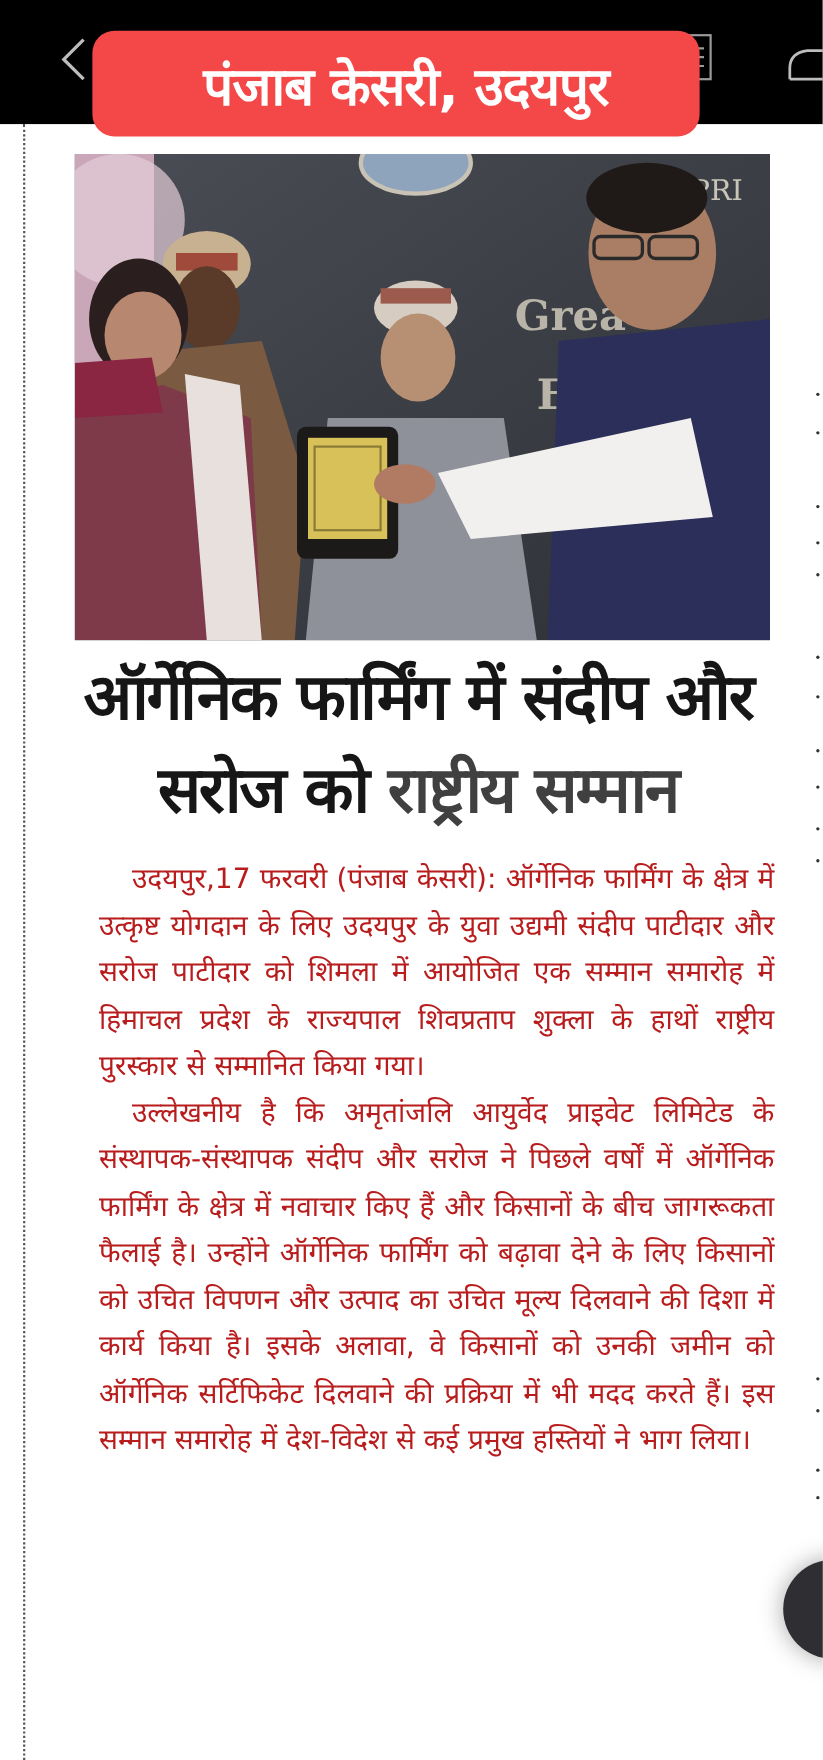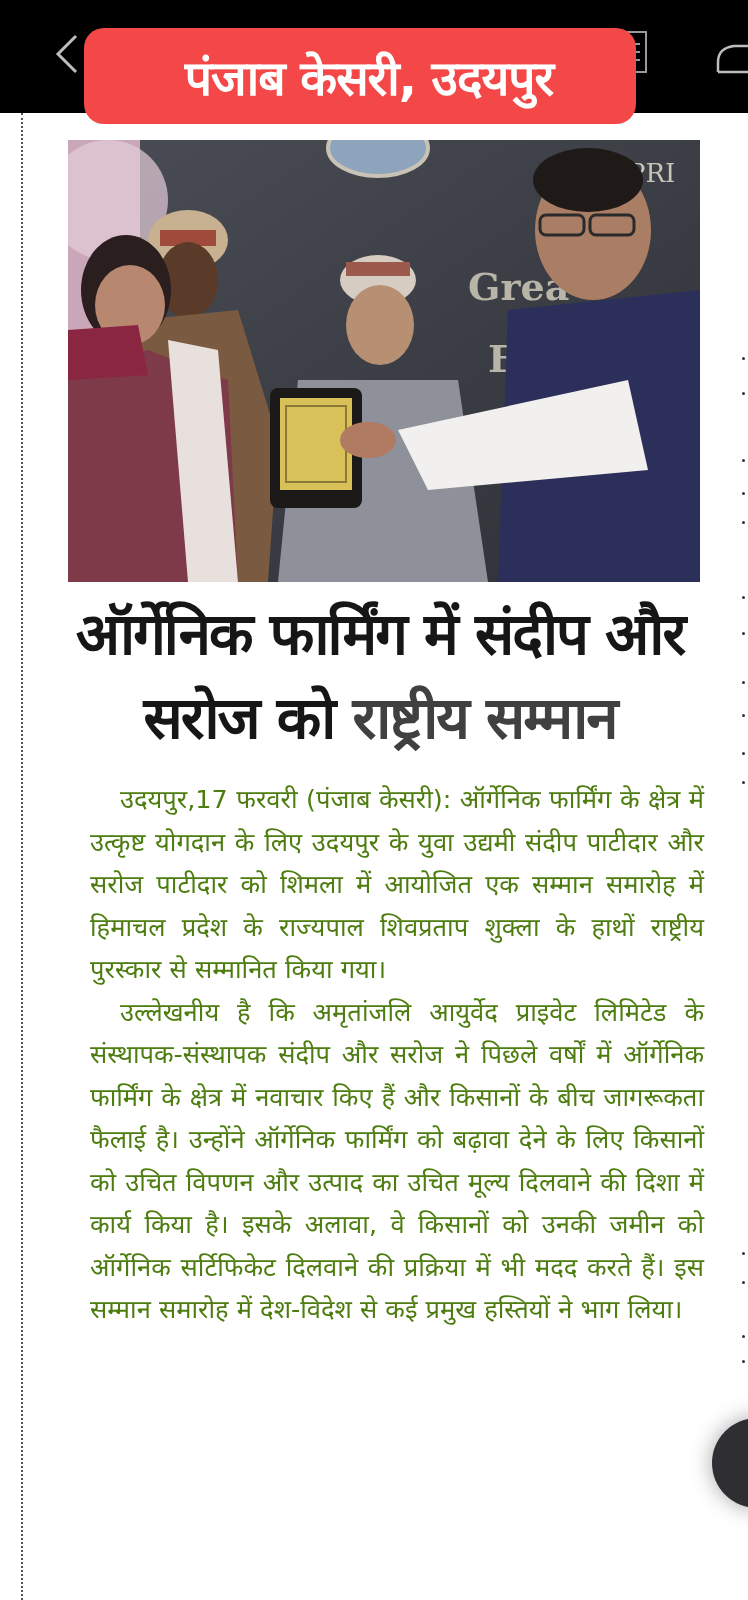--- a/index.html
+++ b/index.html
@@ -47,21 +47,21 @@
     .headline {
       position: absolute; left: 60px; top: 592px; width: 640px;
       text-align: center; font-family: "DejaVu Sans", sans-serif; font-weight: bold;
       font-size: 58px; line-height: 84px; color: #161616; letter-spacing: -2px;
     }
     .headline .accent { color: #404040; }
 
     .body-text {
       position: absolute; left: 90px; top: 778px; width: 614px;
       font-family: "DejaVu Sans", sans-serif; font-size: 25.5px; line-height: 42.5px;
-      color: #4d7c0f; text-align: justify; text-align-last: left;
+      color: #b91c1c; text-align: justify; text-align-last: left;
     }
     .body-text p { text-indent: 30px; }
 
     .fab {
       position: absolute; left: 712px; top: 1418px; width: 90px; height: 90px;
       border-radius: 50%; background: #2f2f33;
       box-shadow: 0 0 22px rgba(0,0,0,0.35);
     }
   </style>
 </head>

